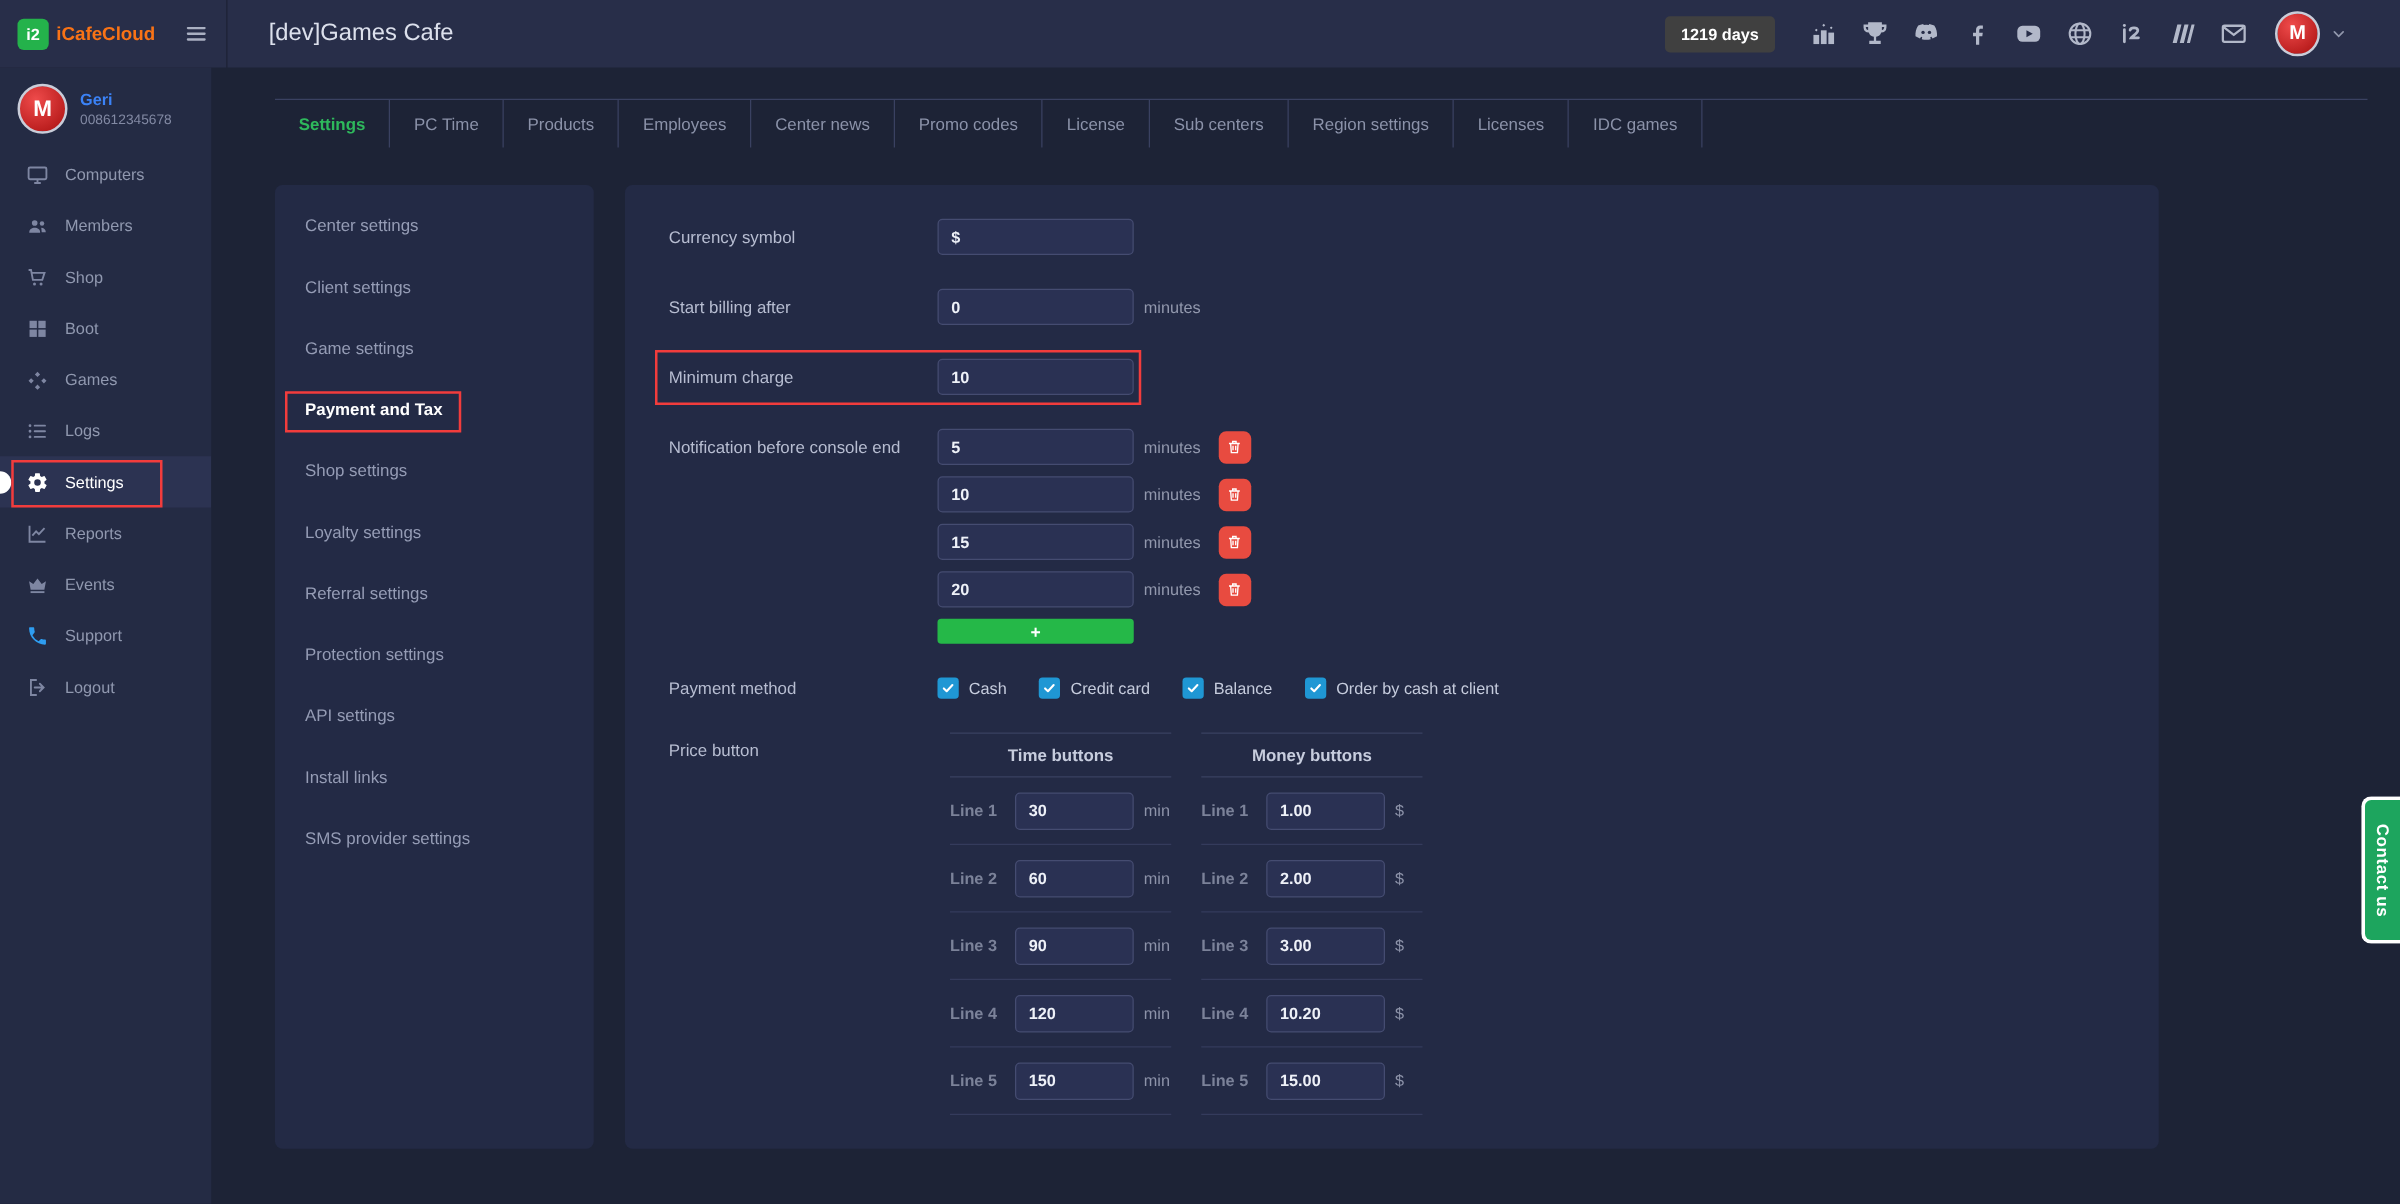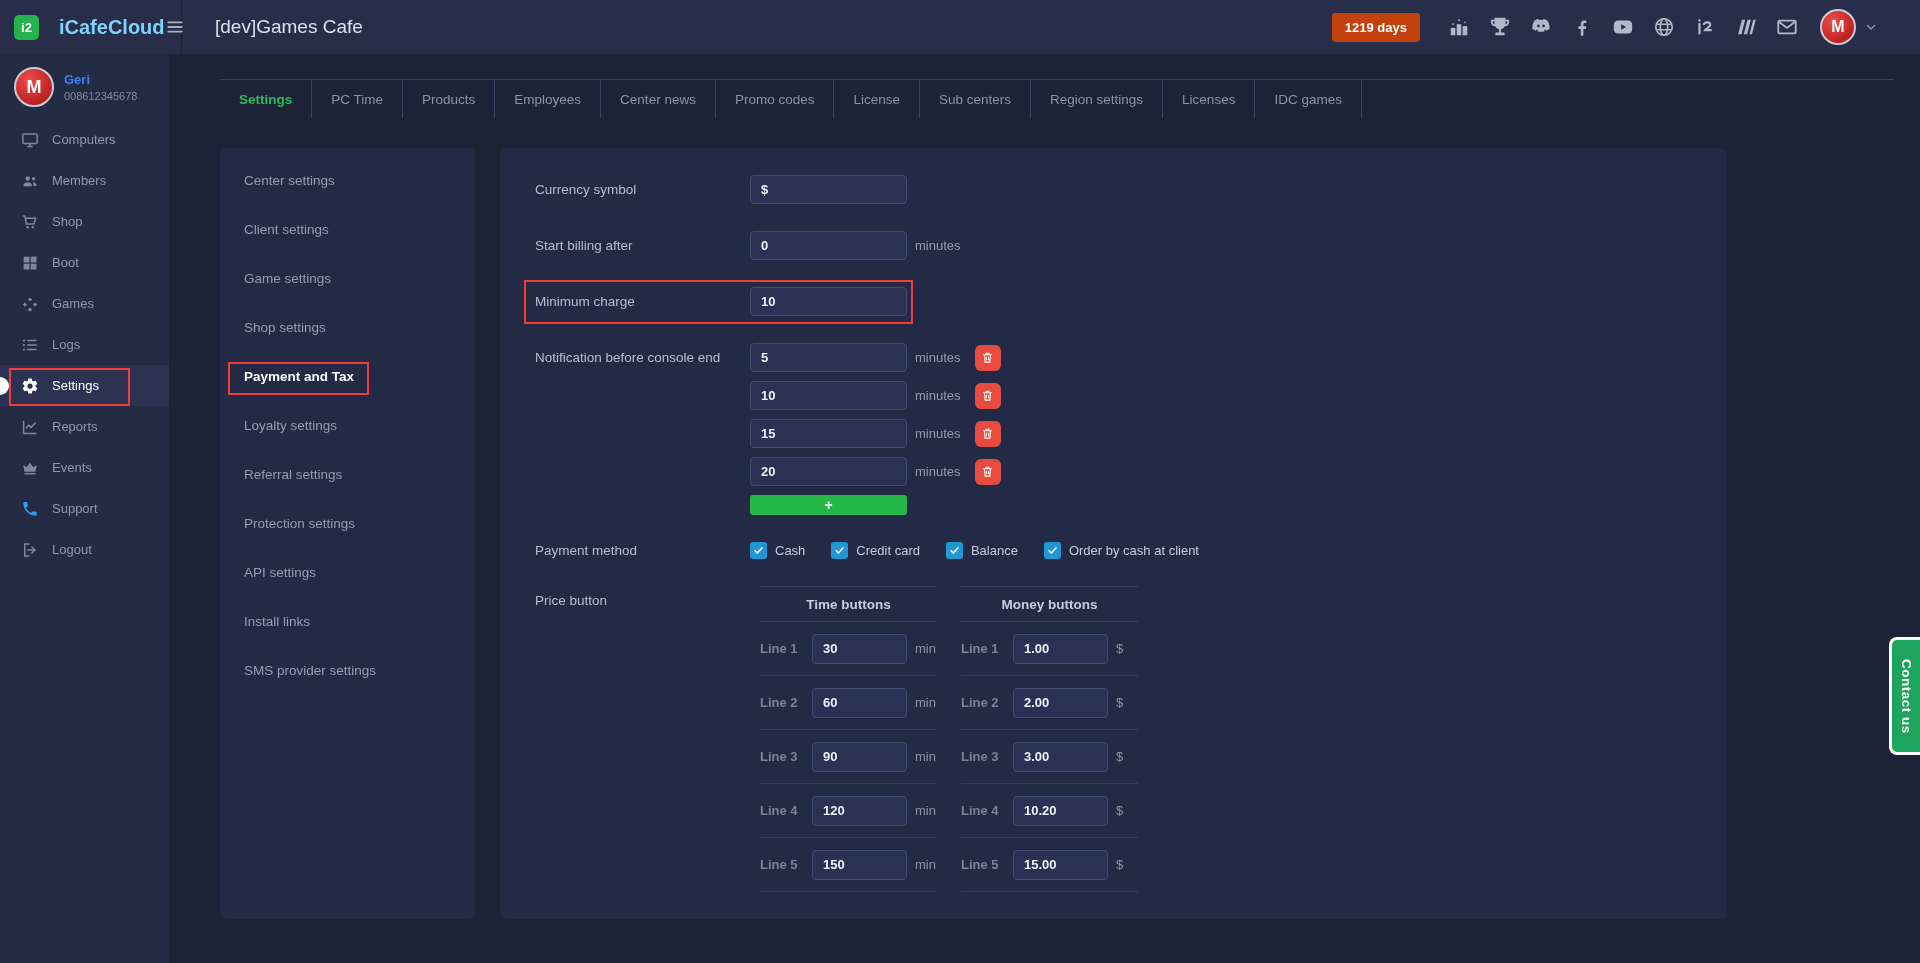--- a/index.html
+++ b/index.html
@@ -5,25 +5,25 @@
   *{margin:0;padding:0;box-sizing:border-box}
   html,body{width:1920px;height:963px;overflow:hidden;background:#1d2336;
     font-family:"Liberation Sans",sans-serif;color:#cfd4e4}
   svg{display:block}
 
   
   .header{position:fixed;top:0;left:0;right:0;height:54px;background:#282e49;display:flex;align-items:center;z-index:20}
   .logo-area{width:182px;height:100%;display:flex;align-items:center;padding:0 14px;border-right:1px solid rgba(0,0,0,.28)}
   .logo-mark{width:25px;height:25px;background:#24b24b;border-radius:5px;color:#fff;font-weight:700;font-size:13px;
     display:flex;align-items:center;justify-content:center;flex:none}
-  .logo-text{color:#7dd3fc;font-size:20px;font-weight:700;margin-left:20px;white-space:nowrap}
+  .logo-text{color:#f97316;font-size:15px;font-weight:700;margin-left:6px;white-space:nowrap}
   .hamburger{margin-left:auto;color:#aab0c2;cursor:pointer}
   .header-title{margin-left:33px;font-size:19px;color:#dce0ec;font-weight:500}
   .header-right{margin-left:auto;display:flex;align-items:center;padding-right:42px}
-  .days-badge{background:#c2410c;color:#fff;font-size:13px;font-weight:700;padding:7px 13px;border-radius:4px;margin-right:28px;cursor:pointer}
+  .days-badge{background:#404040;color:#fff;font-size:13px;font-weight:700;padding:7px 13px;border-radius:4px;margin-right:28px;cursor:pointer}
   .hicons{display:flex;align-items:center;gap:19px;margin-right:22px}
   .hicon{width:22px;height:22px;color:#b2b8c9;cursor:pointer}
   .hicon svg{width:22px;height:22px}
   .avatar{width:36px;height:36px;border-radius:50%;flex:none;
     background:radial-gradient(circle at 35% 30%,#ef4b4b,#a90f0f);border:2px solid #c9cdd9;
     color:#fff;font-weight:800;font-size:16px;display:flex;align-items:center;justify-content:center;cursor:pointer}
   .chev{color:#9096ab;margin-left:8px;cursor:pointer}
 
   
   .sidebar{position:fixed;top:54px;left:0;bottom:0;width:169px;background:#242b44;overflow:hidden;z-index:10}
@@ -312,22 +312,22 @@
       <div class="tab" data-name="tab-region-settings">Region settings</div>
       <div class="tab" data-name="tab-licenses">Licenses</div>
       <div class="tab" data-name="tab-idc-games">IDC games</div>
   </div>
 
   <div class="content" data-name="content">
     <div class="settings-menu" data-name="settings-menu">
       <div class="menu-item" data-name="menu-item-center-settings">Center settings</div>
         <div class="menu-item" data-name="menu-item-client-settings">Client settings</div>
         <div class="menu-item" data-name="menu-item-game-settings">Game settings</div>
+        <div class="menu-item active annotated" data-name="menu-item-payment-and-tax">Payment and Tax</div>
         <div class="menu-item" data-name="menu-item-shop-settings">Shop settings</div>
-        <div class="menu-item active annotated" data-name="menu-item-payment-and-tax">Payment and Tax</div>
         <div class="menu-item" data-name="menu-item-loyalty-settings">Loyalty settings</div>
         <div class="menu-item" data-name="menu-item-referral-settings">Referral settings</div>
         <div class="menu-item" data-name="menu-item-protection-settings">Protection settings</div>
         <div class="menu-item" data-name="menu-item-api-settings">API settings</div>
         <div class="menu-item" data-name="menu-item-install-links">Install links</div>
         <div class="menu-item" data-name="menu-item-sms-provider-settings">SMS provider settings</div>
     </div>
 
     <div class="form-panel" data-name="payment-tax-form">
 

